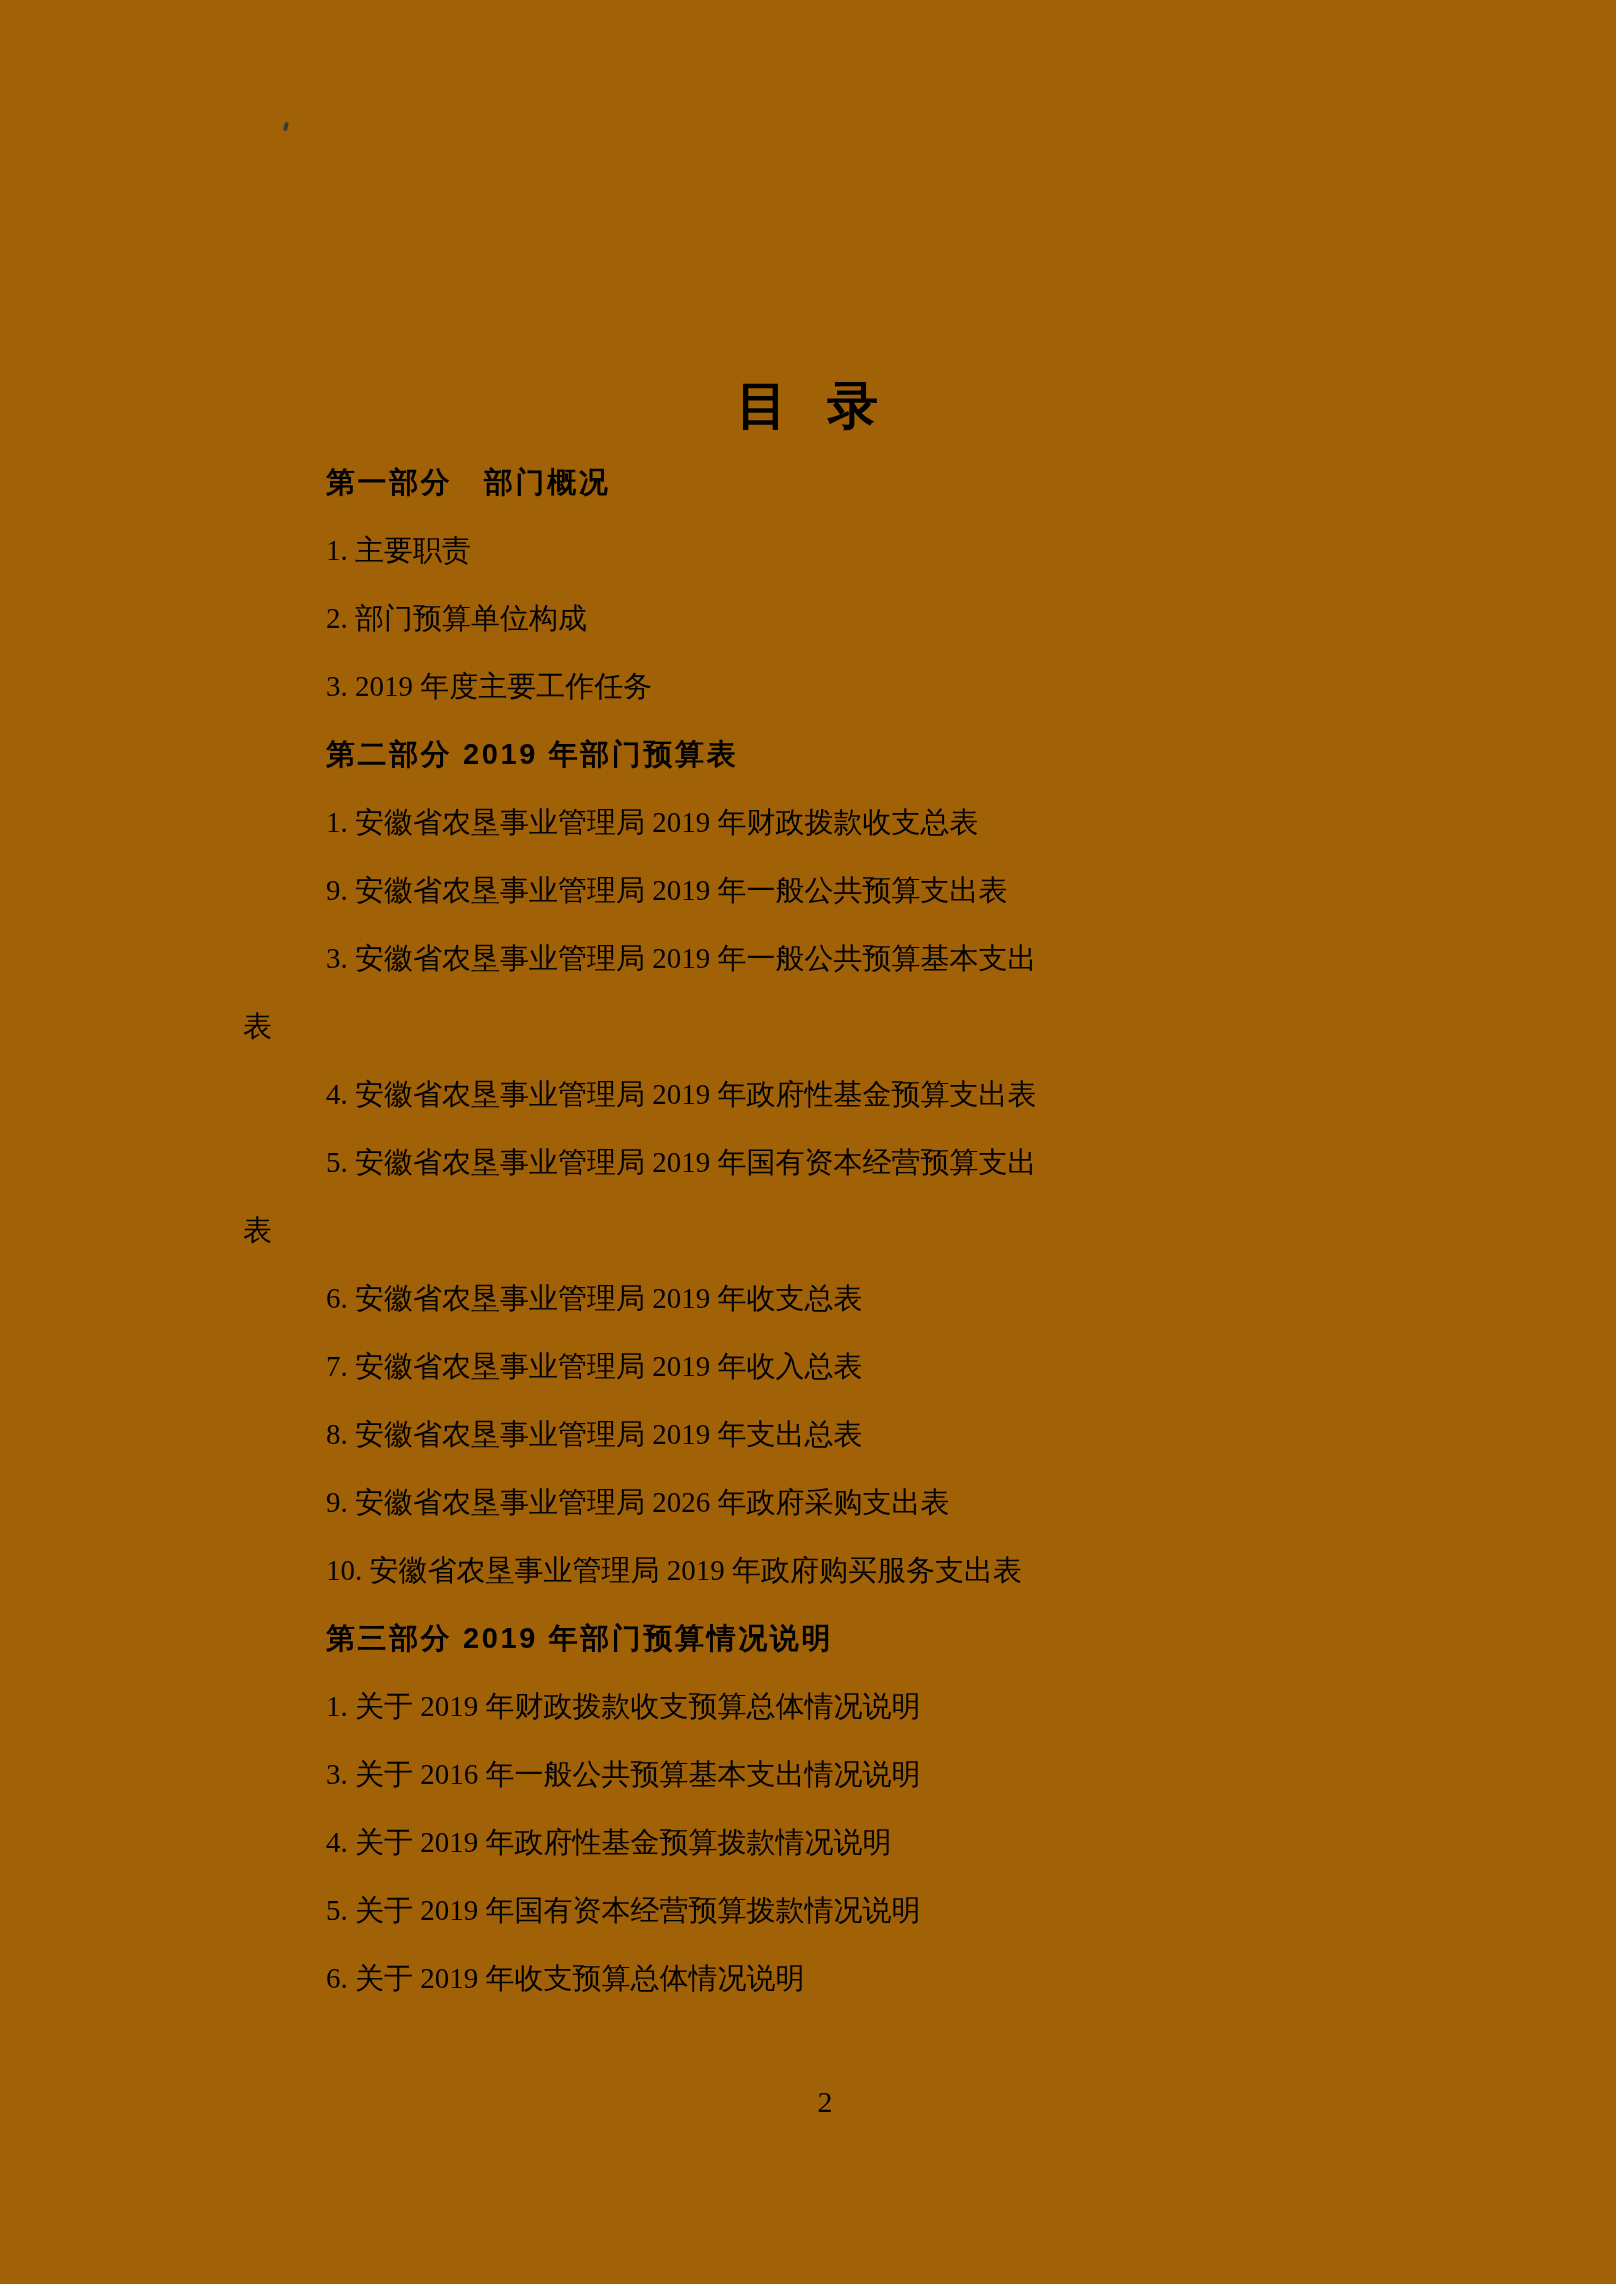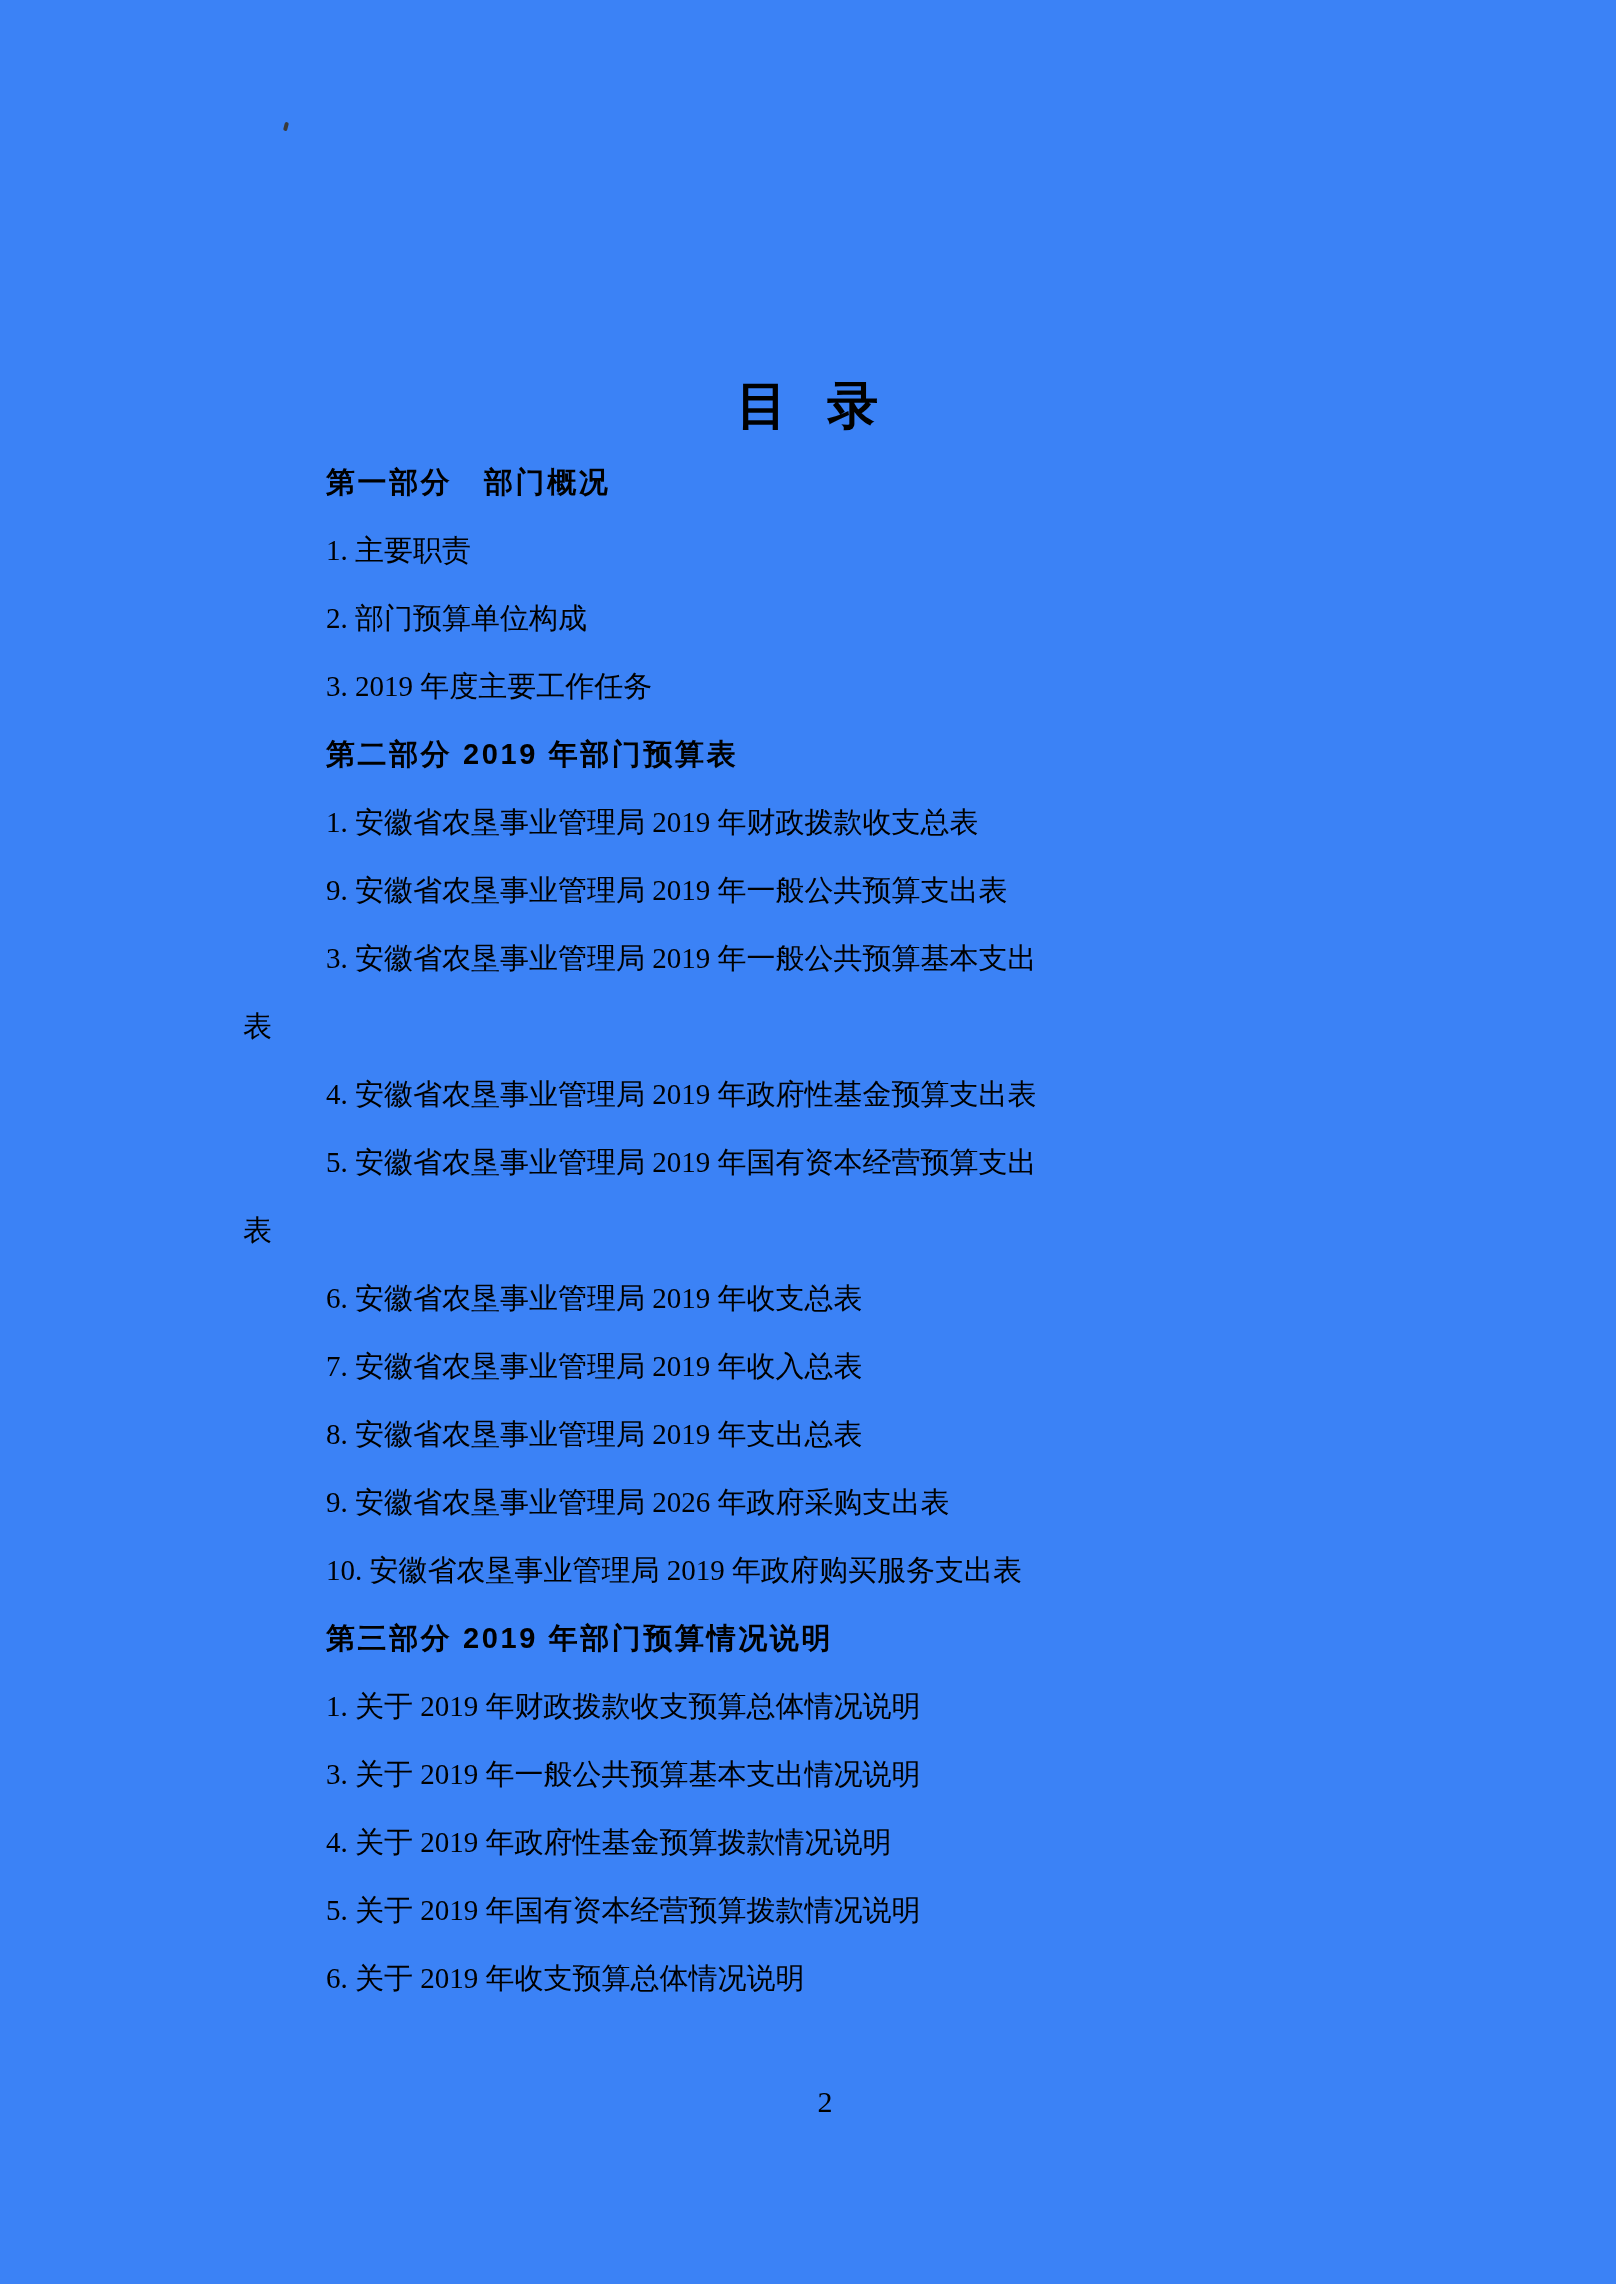--- a/index.html
+++ b/index.html
@@ -1,19 +1,19 @@
 <!DOCTYPE html>
 <html lang="zh" style="font-size:10.4px"><head>
 <meta charset="utf-8">
 <style>
   html,body{margin:0;padding:0;background:#ffffff;}
   .page{
     position:relative;
     width:1616px;height:2284px;
-    background:#3b82f6;color:#000;
+    background:#a16207;color:#000;
     font-family:"Liberation Serif","DejaVu Serif",serif;
     overflow:hidden;
   }
   .doc-title{
     position:absolute;top:373px;left:0;width:100%;
     text-align:center;
     font-family:"Liberation Sans","DejaVu Sans",sans-serif;
     font-weight:700;font-size:51px;line-height:65px;
     word-spacing:0.45em;letter-spacing:1.3px;
   }
@@ -63,21 +63,21 @@
     <div class="line item">4. 安徽省农垦事业管理局 2019 年政府性基金预算支出表</div>
     <div class="line item">5. 安徽省农垦事业管理局 2019 年国有资本经营预算支出</div>
     <div class="line cont">表</div>
     <div class="line item">6. 安徽省农垦事业管理局 2019 年收支总表</div>
     <div class="line item">7. 安徽省农垦事业管理局 2019 年收入总表</div>
     <div class="line item">8. 安徽省农垦事业管理局 2019 年支出总表</div>
     <div class="line item">9. 安徽省农垦事业管理局 2026 年政府采购支出表</div>
     <div class="line item">10. 安徽省农垦事业管理局 2019 年政府购买服务支出表</div>
     <div class="line header">第三部分 2019 年部门预算情况说明</div>
     <div class="line item">1. 关于 2019 年财政拨款收支预算总体情况说明</div>
-    <div class="line item">3. 关于 2019 年一般公共预算基本支出情况说明</div>
+    <div class="line item">3. 关于 2016 年一般公共预算基本支出情况说明</div>
     <div class="line item">4. 关于 2019 年政府性基金预算拨款情况说明</div>
     <div class="line item">5. 关于 2019 年国有资本经营预算拨款情况说明</div>
     <div class="line item">6. 关于 2019 年收支预算总体情况说明</div>
   </div>
 
   <div class="page-number">2</div>
 
 </div>
 
 

